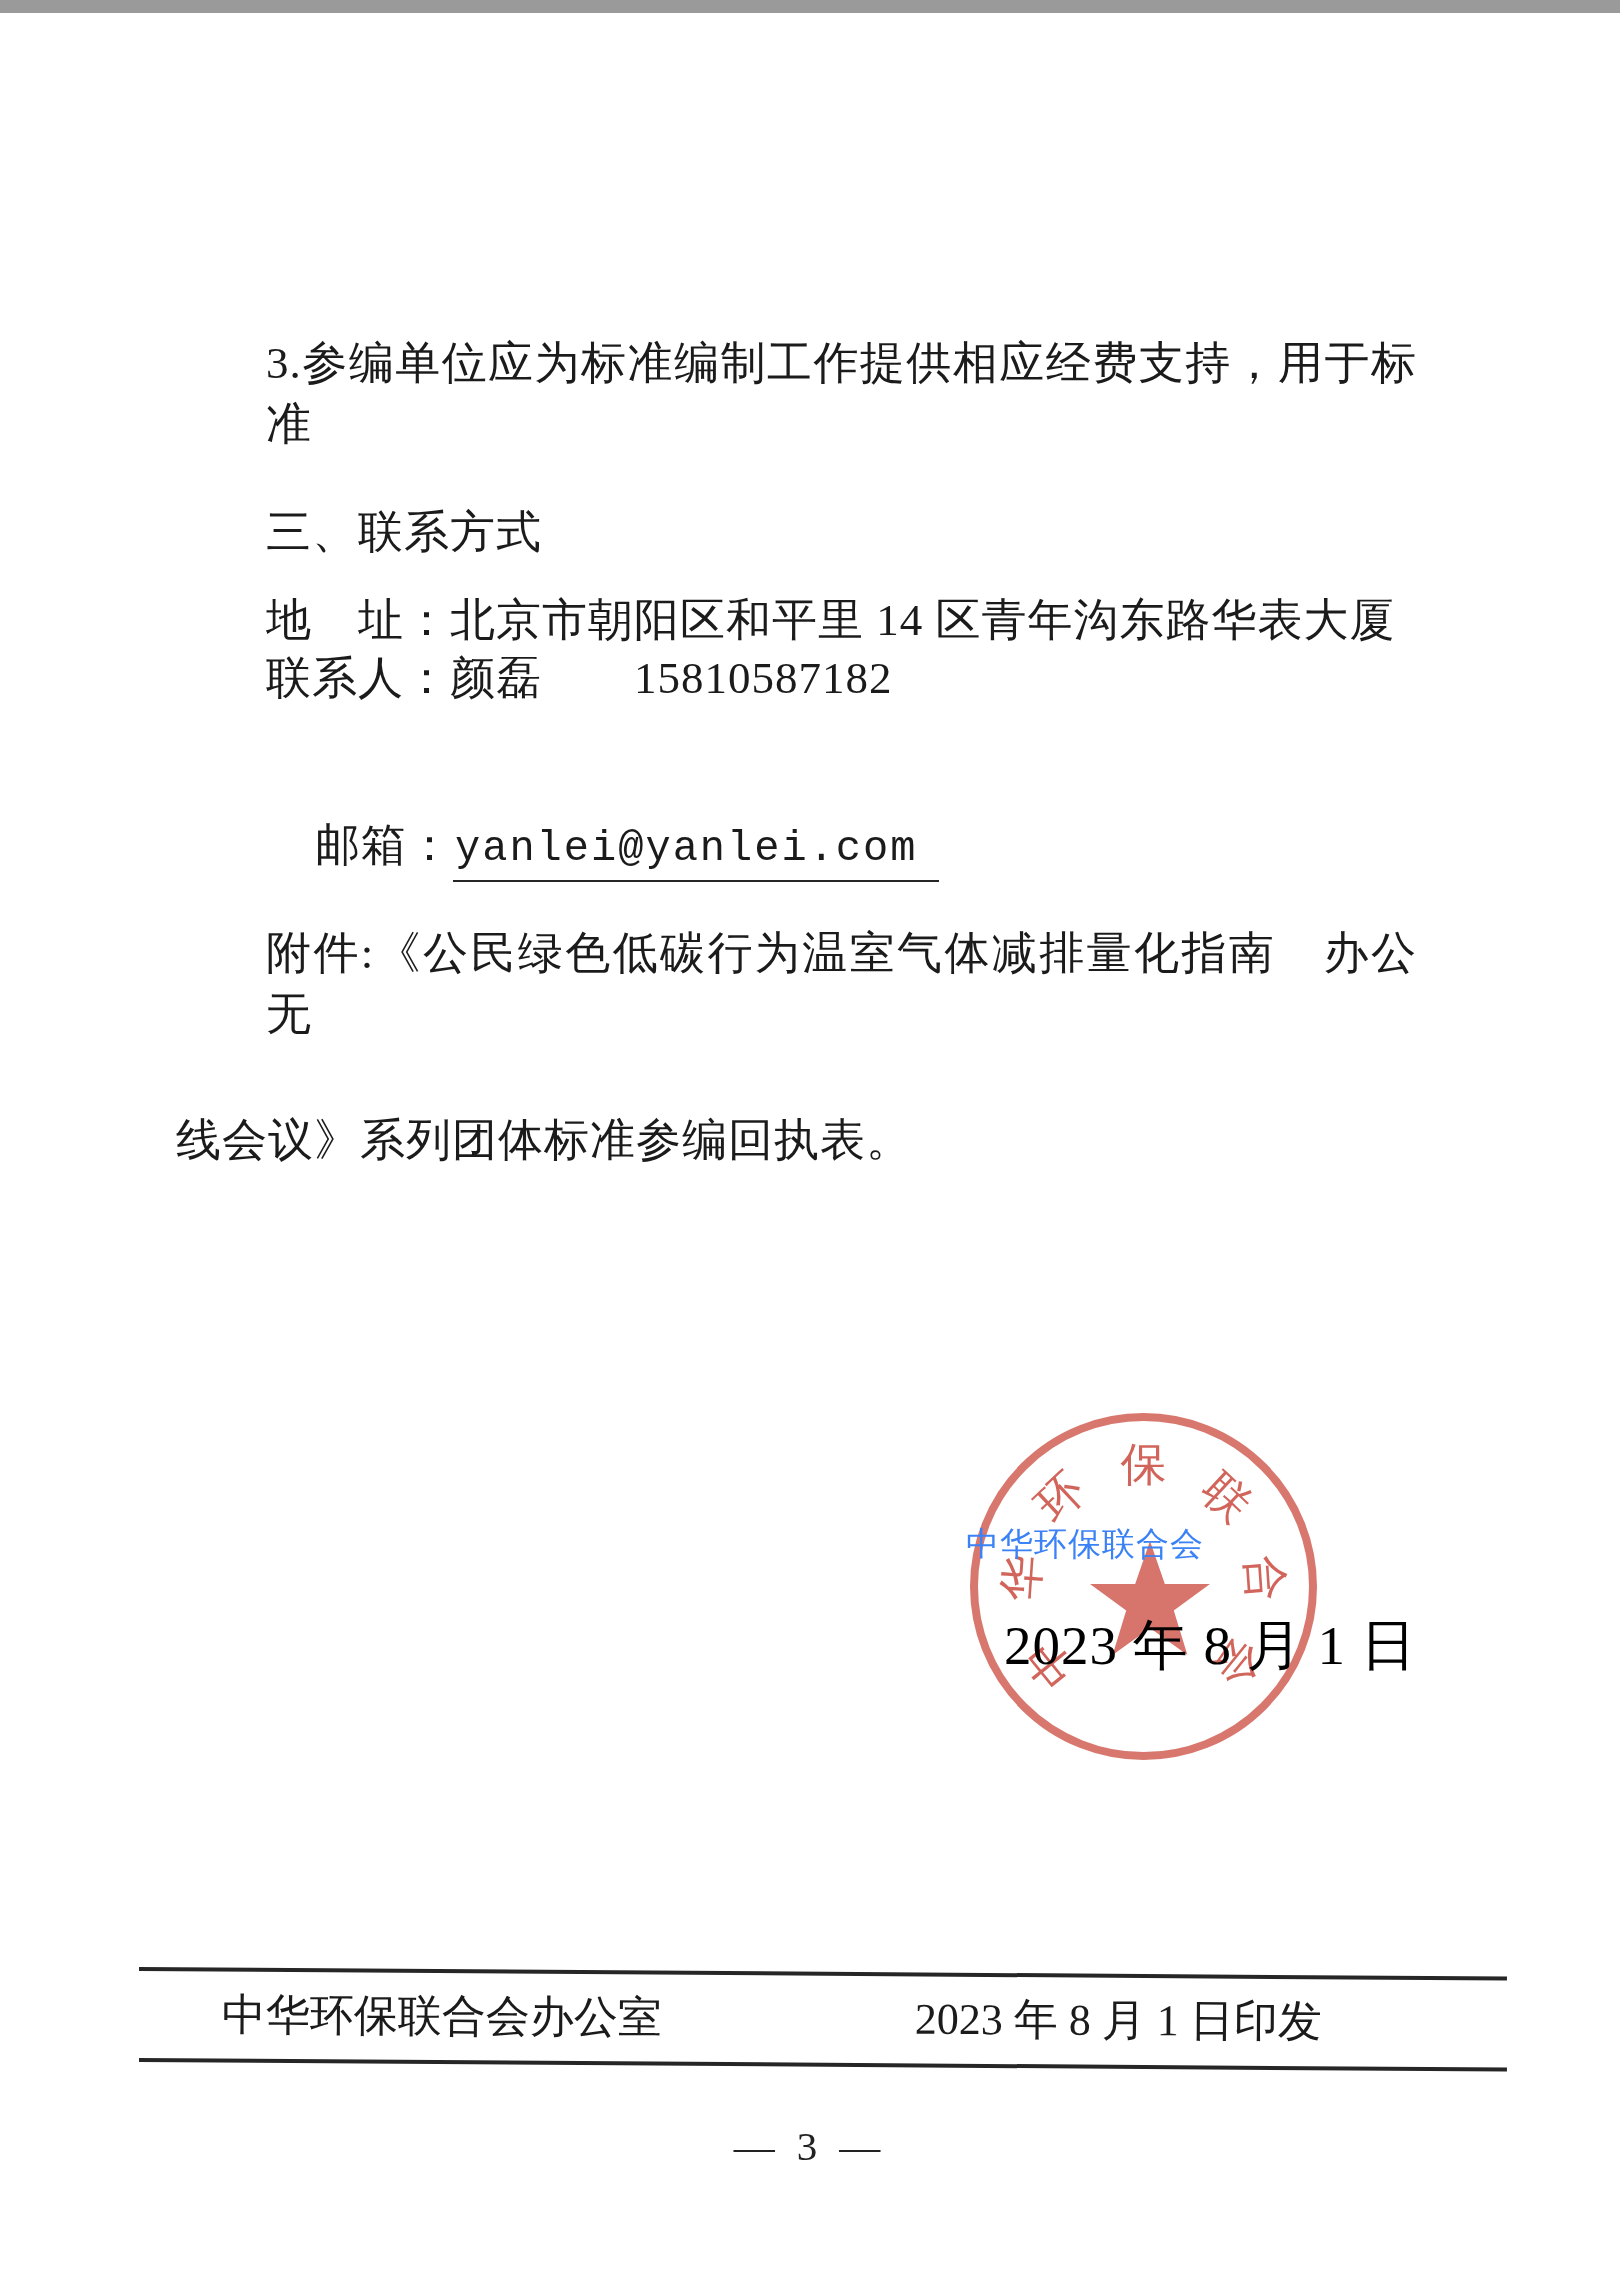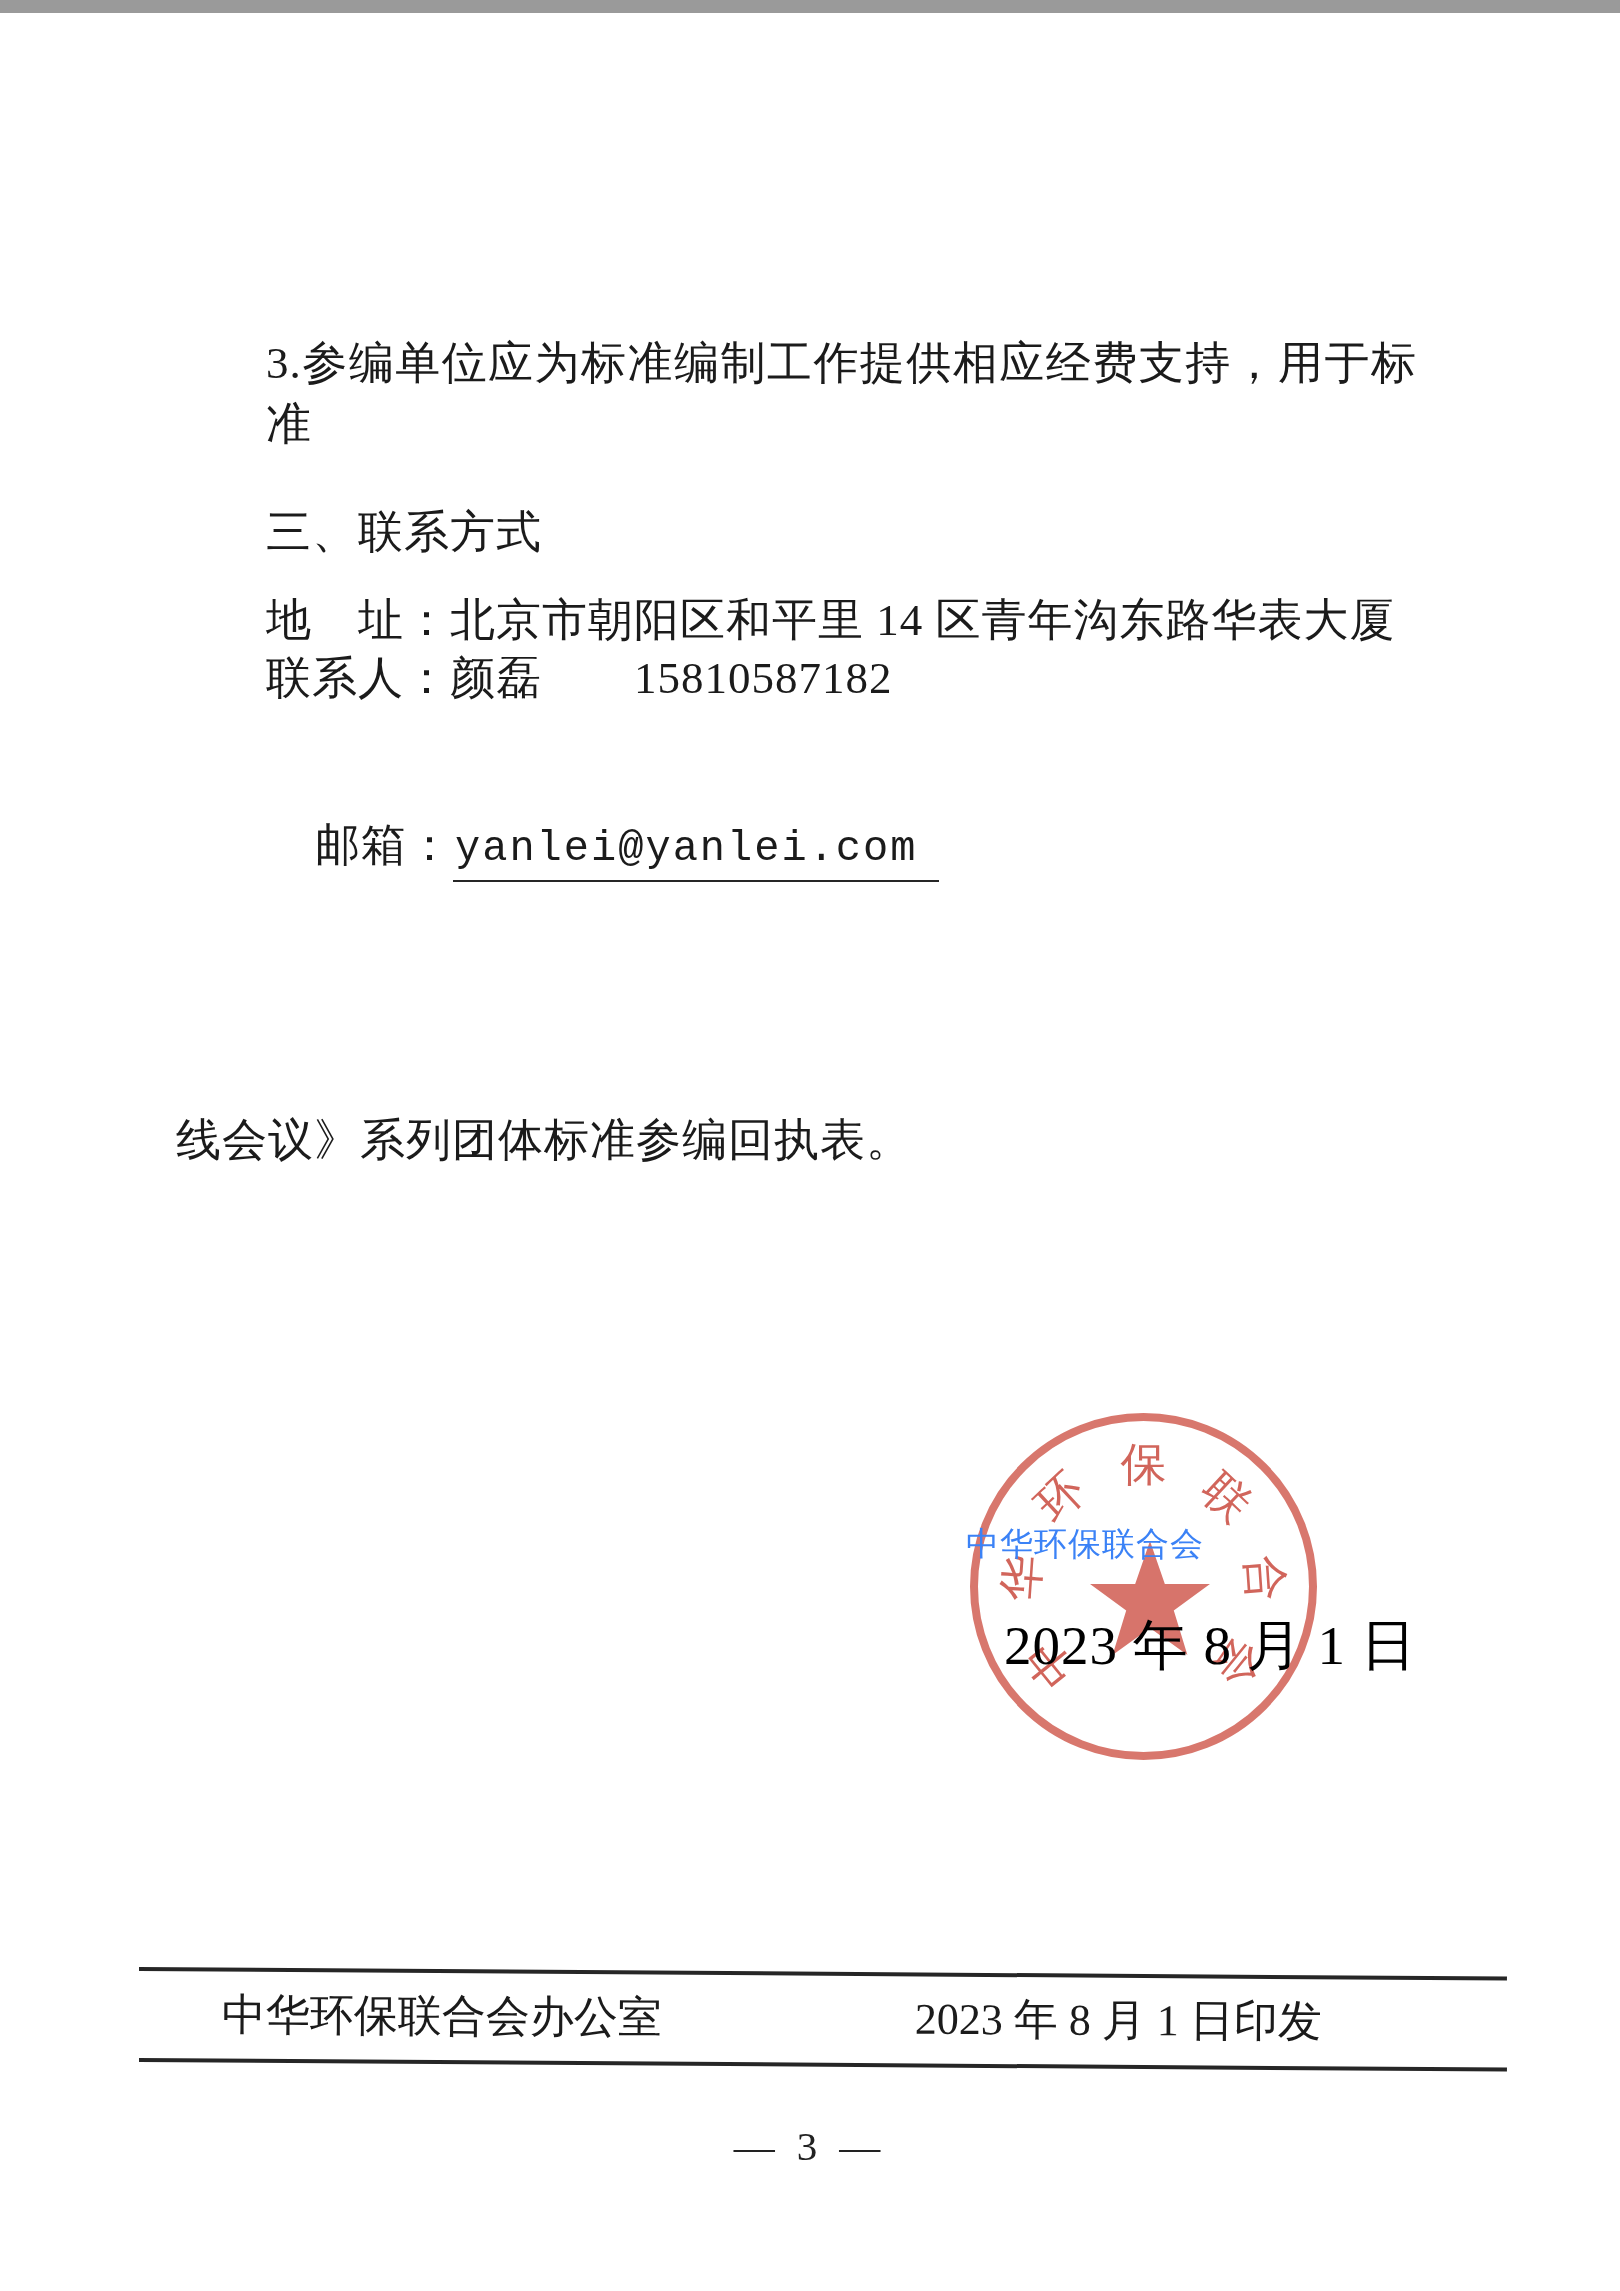--- a/index.html
+++ b/index.html
@@ -110,20 +110,21 @@
   <div class="line ind jfull" style="top:320px">3.参编单位应为标准编制工作提供相应经费支持，用于标准</div>
 
   <div class="line ind" style="top:489px">三、联系方式</div>
 
   <div class="line ind" style="top:577px">地　址：北京市朝阳区和平里 14 区青年沟东路华表大厦</div>
   <div class="line ind" style="top:635px">联系人：颜磊　　15810587182</div>
   <div class="line ind" style="top:741px">
     <span>邮箱：</span><span class="email-text">yanlei@yanlei.com</span>
   </div>
 
+  <div class="line ind jfull" style="top:910px">附件:《公民绿色低碳行为温室气体减排量化指南　办公　无</div>
   <div class="line" style="top:1097px">线会议》系列团体标准参编回执表。</div>
 
   <div class="seal">
     <svg class="seal-star" width="122" height="116" viewBox="0 0 120 114">
       <polygon points="60,0 74.6,42.2 119,42.2 83.4,68.4 96.8,112 60,85.6 23.2,112 36.6,68.4 1,42.2 45.4,42.2" fill="rgba(200,63,50,0.72)"></polygon>
     </svg>
     <span class="seal-char" style="--a:-129deg">中</span>
     <span class="seal-char" style="--a:-86deg">华</span>
     <span class="seal-char" style="--a:-43deg">环</span>
     <span class="seal-char" style="--a:0deg">保</span>

